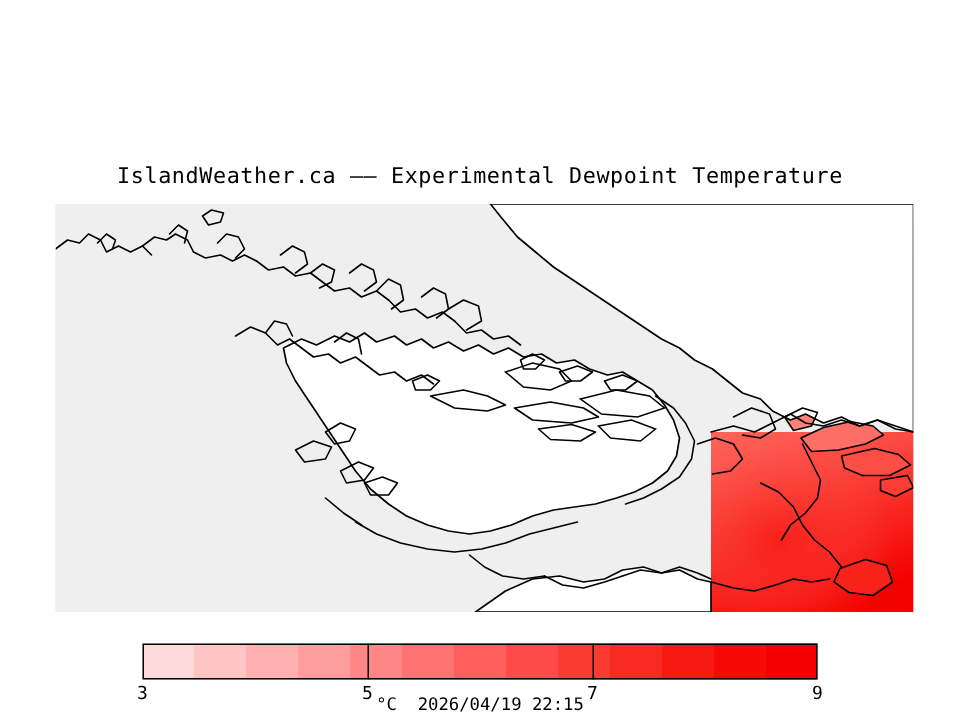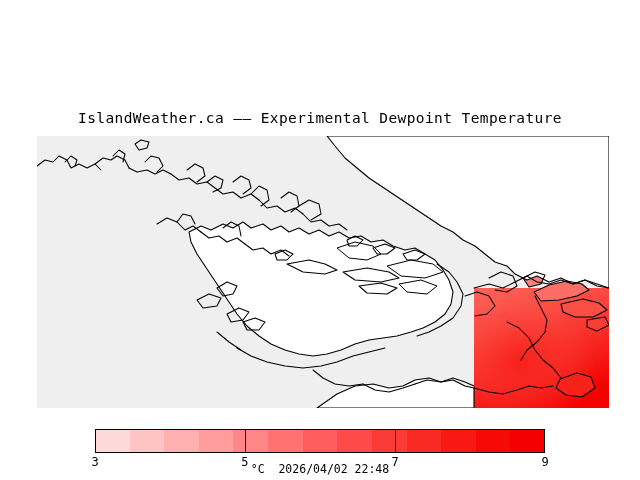--- a/index.html
+++ b/index.html
@@ -367,15 +367,15 @@
     <div class="cb-tick" style="left: 149.985px;"></div>
     <div class="cb-tick" style="left: 300.015px;"></div>
     <div id="colorbar-frame"></div>
   </div>
 
   <div class="cb-ticklabel" style="left: 95px;">3</div>
   <div class="cb-ticklabel" style="left: 244.985px;">5</div>
   <div class="cb-ticklabel" style="left: 395.015px;">7</div>
   <div class="cb-ticklabel" style="left:545px;">9</div>
 
-  <div id="cb-caption">°C  2026/04/02 22:48</div>
+  <div id="cb-caption">°C  2026/04/19 22:15</div>
 
 </div>
 
 </body></html>

